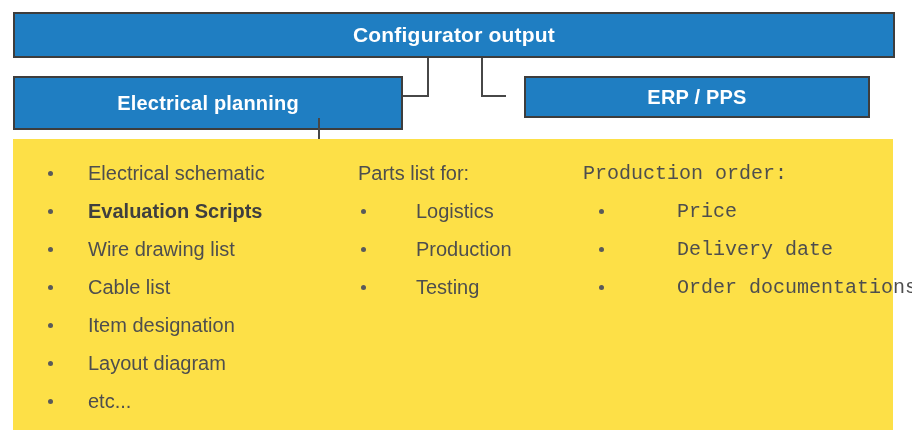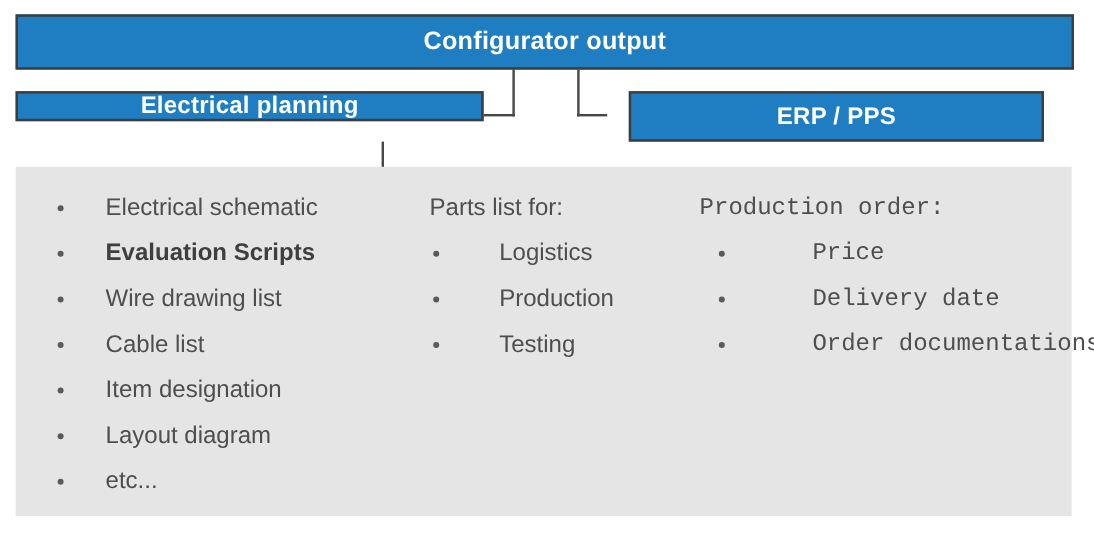--- a/index.html
+++ b/index.html
@@ -17,40 +17,40 @@
     border: 2px solid #3d3d3d;
     box-sizing: border-box;
     color: #ffffff;
     font-weight: bold;
     display: flex;
     align-items: center;
     justify-content: center;
     letter-spacing: 0.2px;
   }
   #root-node   { left: 13px;  top: 12px; width: 882px; height: 46px; font-size: 21px; }
-  #branch-left { left: 13px;  top: 76px; width: 390px; height: 25px; font-size: 20px; }
+  #branch-left { left: 13px;  top: 76px; width: 390px; height: 54px; font-size: 20px; }
   #branch-right{ left: 524px; top: 76px; width: 346px; height: 42px; font-size: 20px; }
 
   .connector { position: absolute; background: #474747; }
   #conn-left-v  { left: 427px; top: 58px; width: 2px;  height: 39px; }
   #conn-left-h  { left: 403px; top: 95px; width: 26px; height: 2px; }
   #conn-right-v { left: 481px; top: 58px; width: 2px;  height: 39px; }
   #conn-right-h { left: 481px; top: 95px; width: 25px; height: 2px; }
   #conn-eval-v  { left: 318px; top: 118px; width: 2px; height: 94px; }
   #conn-eval-h  { left: 304px; top: 210px; width: 16px; height: 2px; }
   #conn-eval-dot {
     position: absolute; left: 297px; top: 207px;
     width: 8px; height: 8px; border-radius: 50%; background: #3d3d3d;
   }
 
   .panel {
     position: absolute;
     left: 13px; top: 139px;
     width: 880px; height: 291px;
-    background: #e5e5e5;
+    background: #fde047;
   }
   .col { position: absolute; top: 15px; }
   #col-1 { left: 0px; }
   #col-2 { left: 345px; }
   #col-3 { left: 570px; font-family: Liberation Mono, monospace; }
 
   .row {
     height: 38px;
     display: flex;
     align-items: center;

